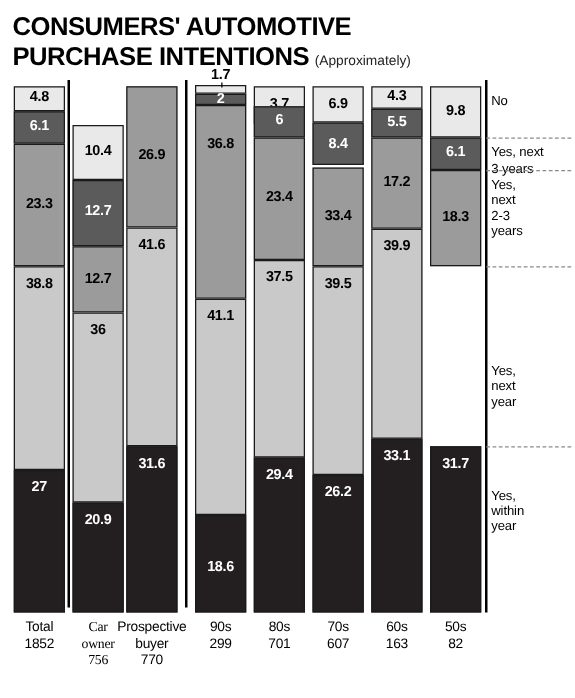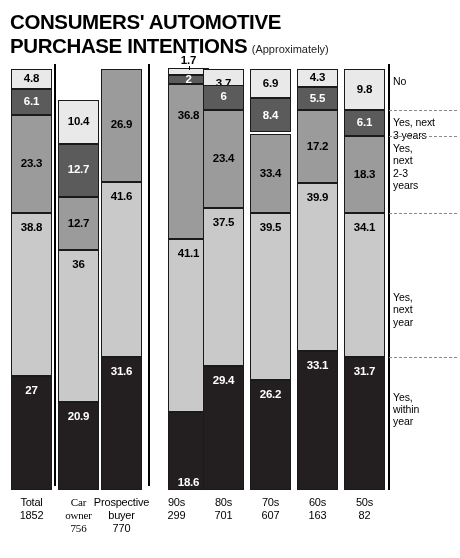--- a/index.html
+++ b/index.html
@@ -121,35 +121,35 @@
       <div class="seg c-ynext" style="top: 113.249px; height: 175.136px; align-items: flex-start;">
         <span class="seg-label lbl-dark" style="margin-top: 8px;">41.6</span>
       </div>
       <div class="seg c-ywithin" style="top: 288.385px; height: 133.036px; align-items: flex-start;">
         <span class="seg-label lbl-light" style="margin-top: 8px;">31.6</span>
       </div>
     </div>
     <div class="xlabel" style="left: 92px; top: 496px; width: 59px;">Prospective
 buyer
 770</div>
-    <div class="bar" style="left: 168px; top: 68.158px; width: 41px; height: 421.842px;">
+    <div class="bar" style="left: 156px; top: 68.158px; width: 41px; height: 421.842px;">
       <div class="seg c-no" style="top: 0px; height: 7.157px;">
         <div class="seg-callout" style="top: -15px;">1.7</div>
         <div class="callout-line" style="top: -3px; height: 4px;"></div>
       </div>
       <div class="seg c-y3" style="top: 7.157px; height: 8.42px;">
         <span class="seg-label lbl-light">2</span>
       </div>
       <div class="seg c-y23" style="top: 15.577px; height: 154.928px; align-items: flex-start;">
         <span class="seg-label lbl-dark" style="margin-top: 25px;">36.8</span>
       </div>
       <div class="seg c-ynext" style="top: 170.505px; height: 173.031px; align-items: flex-start;">
         <span class="seg-label lbl-dark" style="margin-top: 8px;">41.1</span>
       </div>
-      <div class="seg c-ywithin" style="top: 343.536px; height: 78.306px; align-items: flex-end;">
+      <div class="seg c-ywithin" style="top: 343.536px; height: 78.306px; align-items: center;">
         <span class="seg-label lbl-light" style="margin-top: 8px;">18.6</span>
       </div>
     </div>
     <div class="xlabel" style="left: 147px; top: 496px; width: 59px;">90s
 299</div>
     <div class="bar" style="left: 203px; top: 69px; width: 41px; height: 421px;">
       <div class="seg c-no" style="top: 0px; height: 30px; text-align: right;">
         <span class="seg-label lbl-dark">3.7</span>
       </div>
       <div class="seg c-y3" style="top: 15.577px; height: 25.26px;">
@@ -207,23 +207,20 @@
 163</div>
     <div class="bar" style="left: 344px; top: 69px; width: 41px; height: 421px;">
       <div class="seg c-no" style="top: 0px; height: 41.258px;">
         <span class="seg-label lbl-dark">9.8</span>
       </div>
       <div class="seg c-y3" style="top: 41.258px; height: 25.681px;">
         <span class="seg-label lbl-light">6.1</span>
       </div>
       <div class="seg c-y23" style="top: 66.939px; height: 77.043px;">
         <span class="seg-label lbl-dark">18.3</span>
-      </div>
-      <div class="seg c-ynext" style="top: 143.982px; height: 143.561px; align-items: flex-start;">
-        <span class="seg-label lbl-dark" style="margin-top: 8px;">34.1</span>
       </div>
       <div class="seg c-ywithin" style="top: 287.543px; height: 133.457px; align-items: flex-start;">
         <span class="seg-label lbl-light" style="margin-top: 8px;">31.7</span>
       </div>
     </div>
     <div class="xlabel" style="left: 335px; top: 496px; width: 59px;">50s
 82</div>
     <div class="divider" style="left: 54px; top: 64px; height: 422px;"></div>
     <div class="divider" style="left: 148px; top: 64px; height: 422px;"></div>
     <div class="legend-rule" style="left: 388px; top: 64px; height: 426px;"></div>

